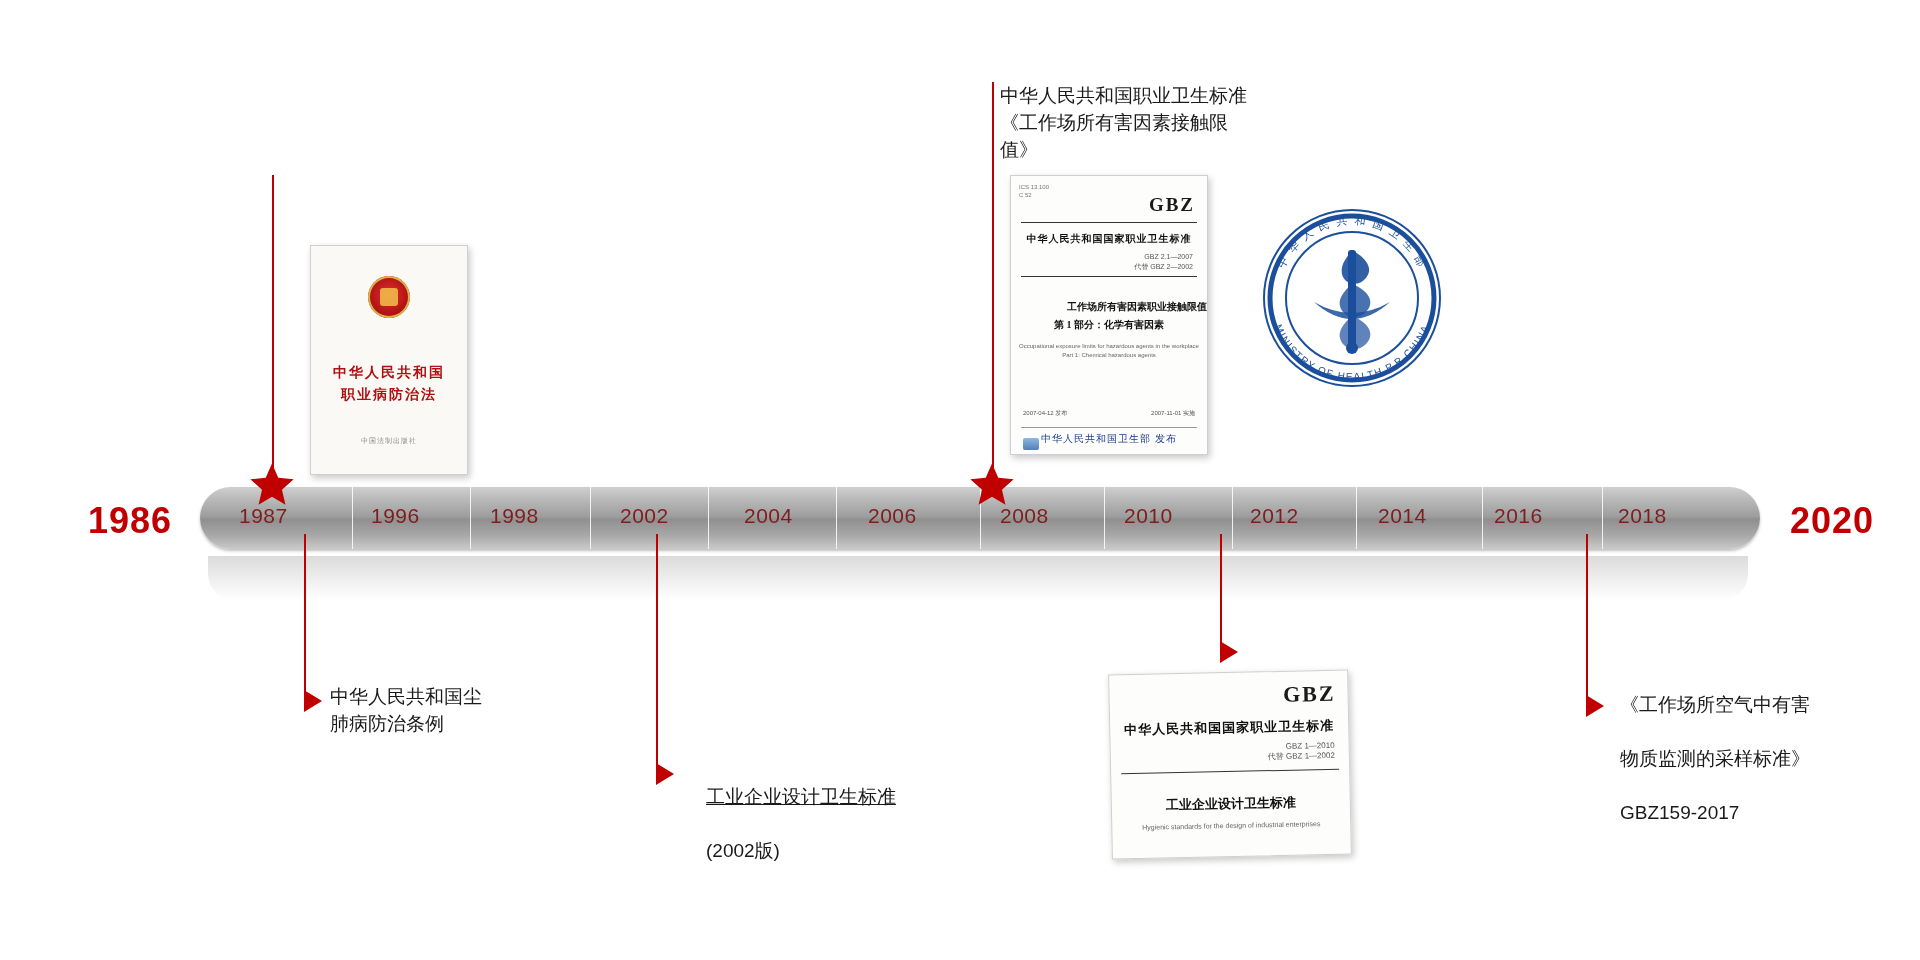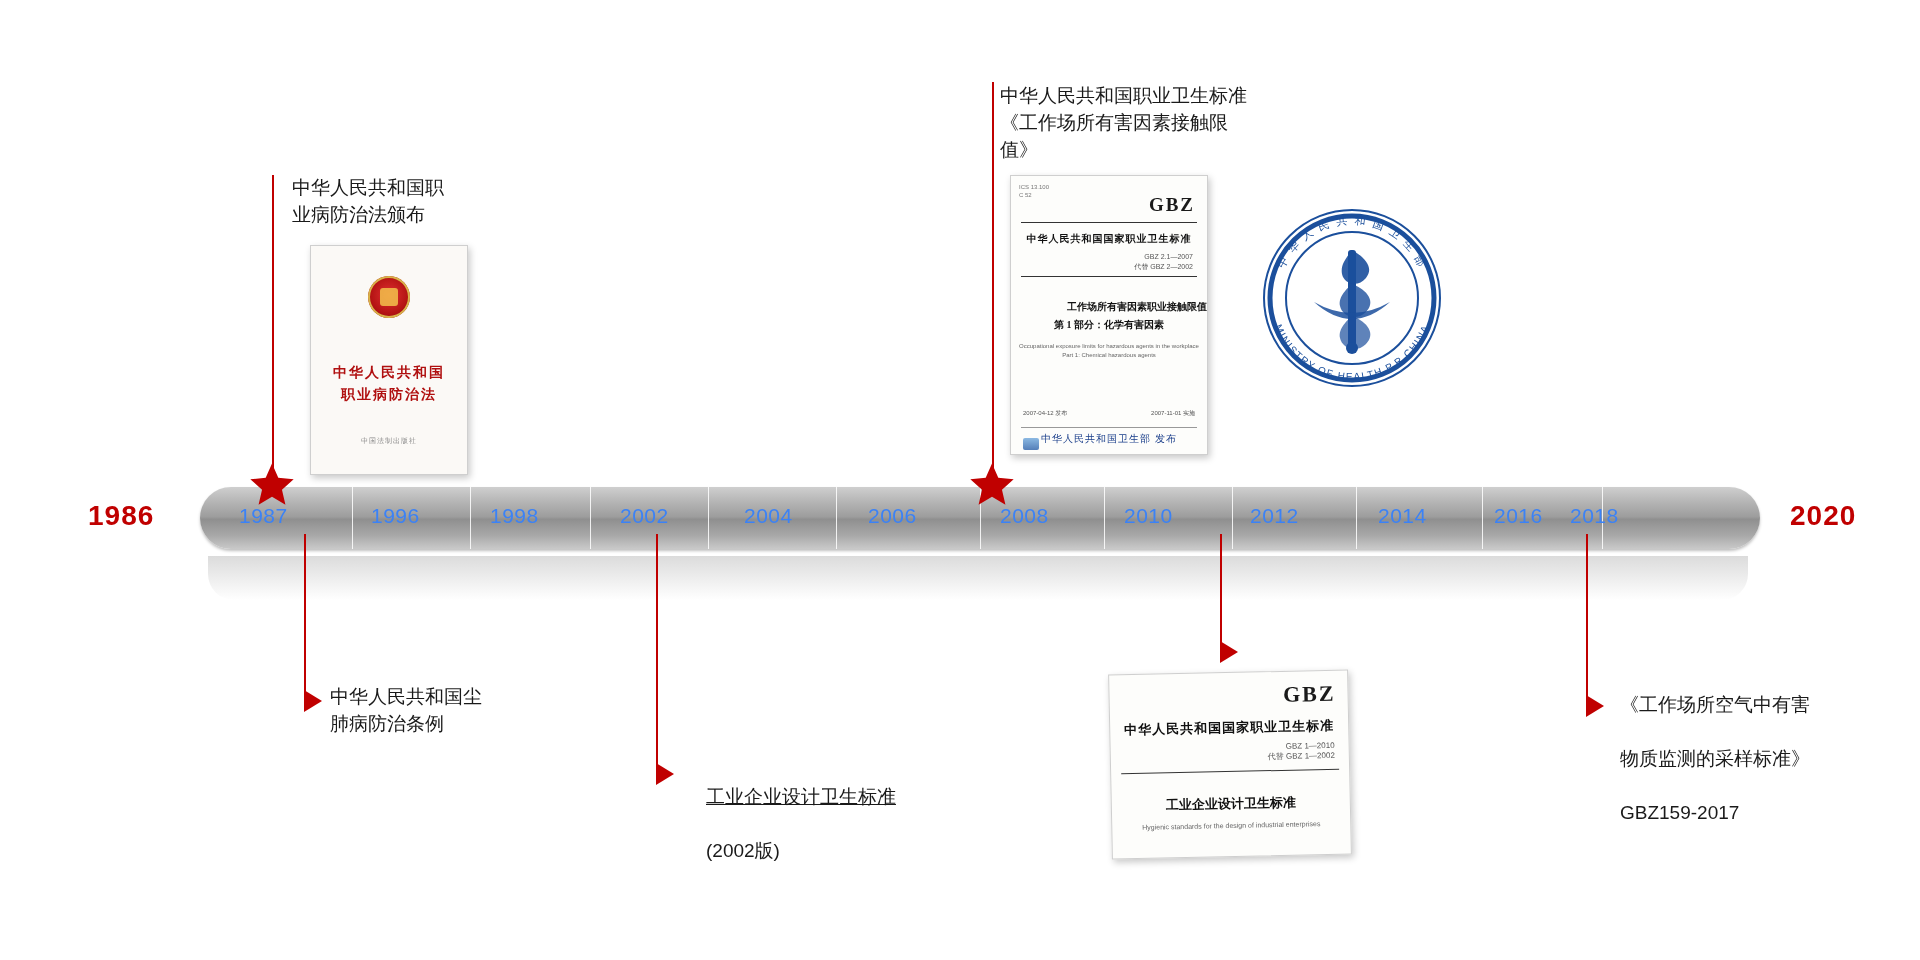--- a/index.html
+++ b/index.html
@@ -43,27 +43,27 @@
     position: absolute;
     top: 487px;
     width: 1px;
     height: 62px;
     background: rgba(255,255,255,.85);
   }
   .yr {
     position: absolute;
     top: 504px;
     font-size: 21px;
-    color: #3b82f6;
+    color: #7f1d1d;
     letter-spacing: .5px;
     white-space: nowrap;
   }
   .endyear {
     position: absolute;
-    font-size: 28px;
+    font-size: 36px;
     font-weight: bold;
     color: #c00000;
     letter-spacing: 1px;
     white-space: nowrap;
   }
   #year-start { left: 88px; top: 500px; }
   #year-end   { left: 1790px; top: 500px; }
 
   
   .star {
@@ -175,22 +175,20 @@
 
   
   .nosel { user-select: none; }
 </style>
 </head>
 <body>
 
 <div id="stage" class="nosel">
 
   <div class="stem" style="left:272px; top:175px; height:322px;"></div>
-  <div class="lbl" style="left:292px; top:174px; width:240px;">中华人民共和国职
-业病防治法颁布</div>
 
   <div class="doc" id="doc-law">
     <div class="doc-inner">
       <div class="emblem"></div>
       <div class="t1">中华人民共和国</div>
       <div class="t2">职业病防治法</div>
       <div class="t3">中国法制出版社</div>
     </div>
   </div>
 
@@ -269,21 +267,21 @@
   <div class="yr" style="left:371px;">1996</div>
   <div class="yr" style="left:490px;">1998</div>
   <div class="yr" style="left:620px;">2002</div>
   <div class="yr" style="left:744px;">2004</div>
   <div class="yr" style="left:868px;">2006</div>
   <div class="yr" style="left:1000px;">2008</div>
   <div class="yr" style="left:1124px;">2010</div>
   <div class="yr" style="left:1250px;">2012</div>
   <div class="yr" style="left:1378px;">2014</div>
   <div class="yr" style="left:1494px;">2016</div>
-  <div class="yr" style="left:1570px;">2018</div>
+  <div class="yr" style="left:1618px;">2018</div>
 
   <div class="endyear" id="year-start">1986</div>
   <div class="endyear" id="year-end">2020</div>
 
   <div class="star" style="left:246px; top:460px;">
     <svg viewBox="0 0 24 24" width="52" height="52">
         <path fill="#c00000" d="M12 1.6l2.9 6.6 7.1.7-5.4 4.8 1.6 7-6.2-3.7-6.2 3.7 1.6-7L2 8.9l7.1-.7z"></path>
       </svg>
   </div>
   <div class="star" style="left:966px; top:460px;">

